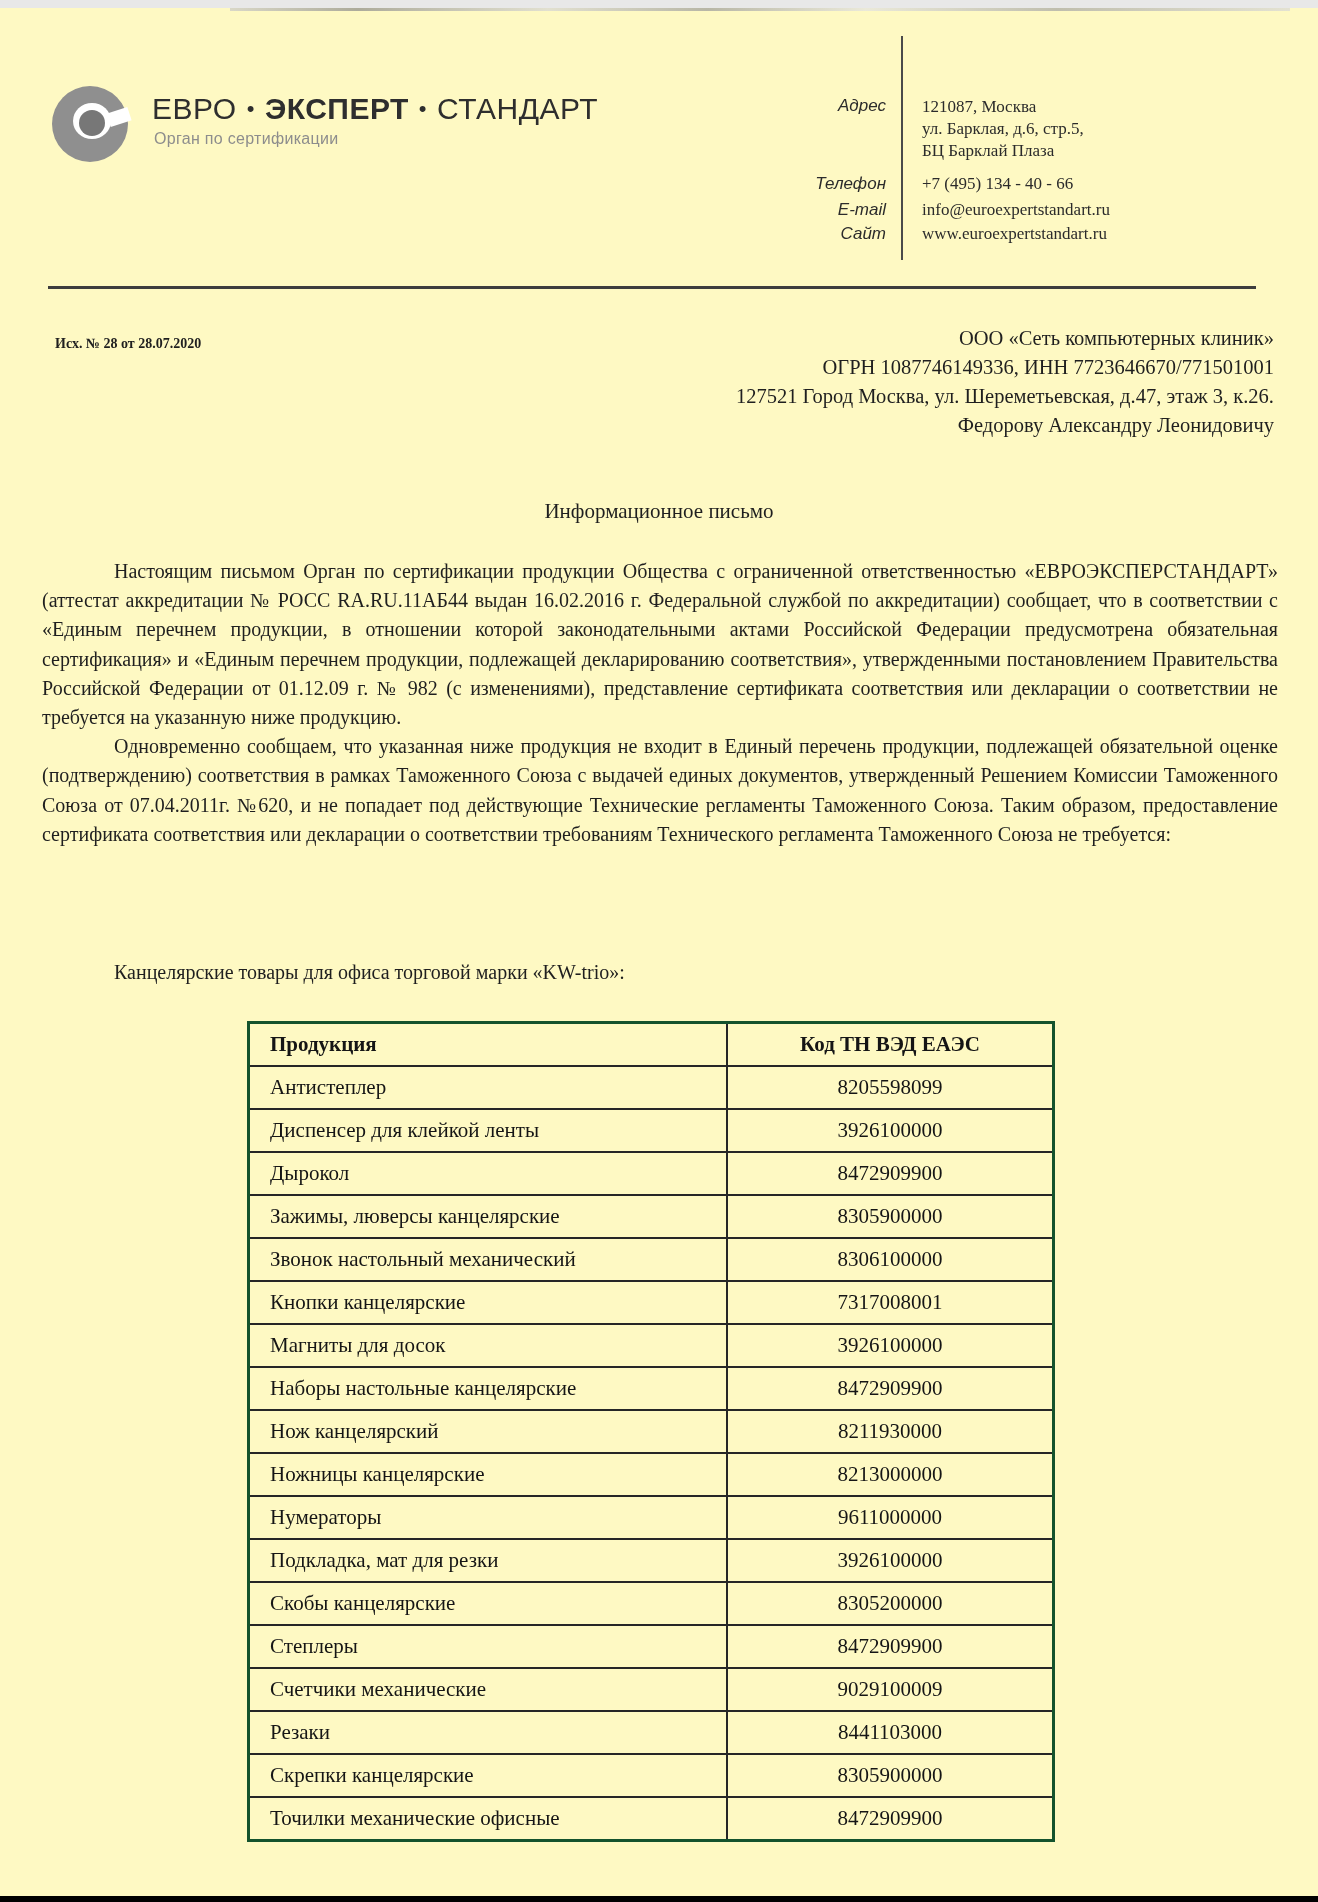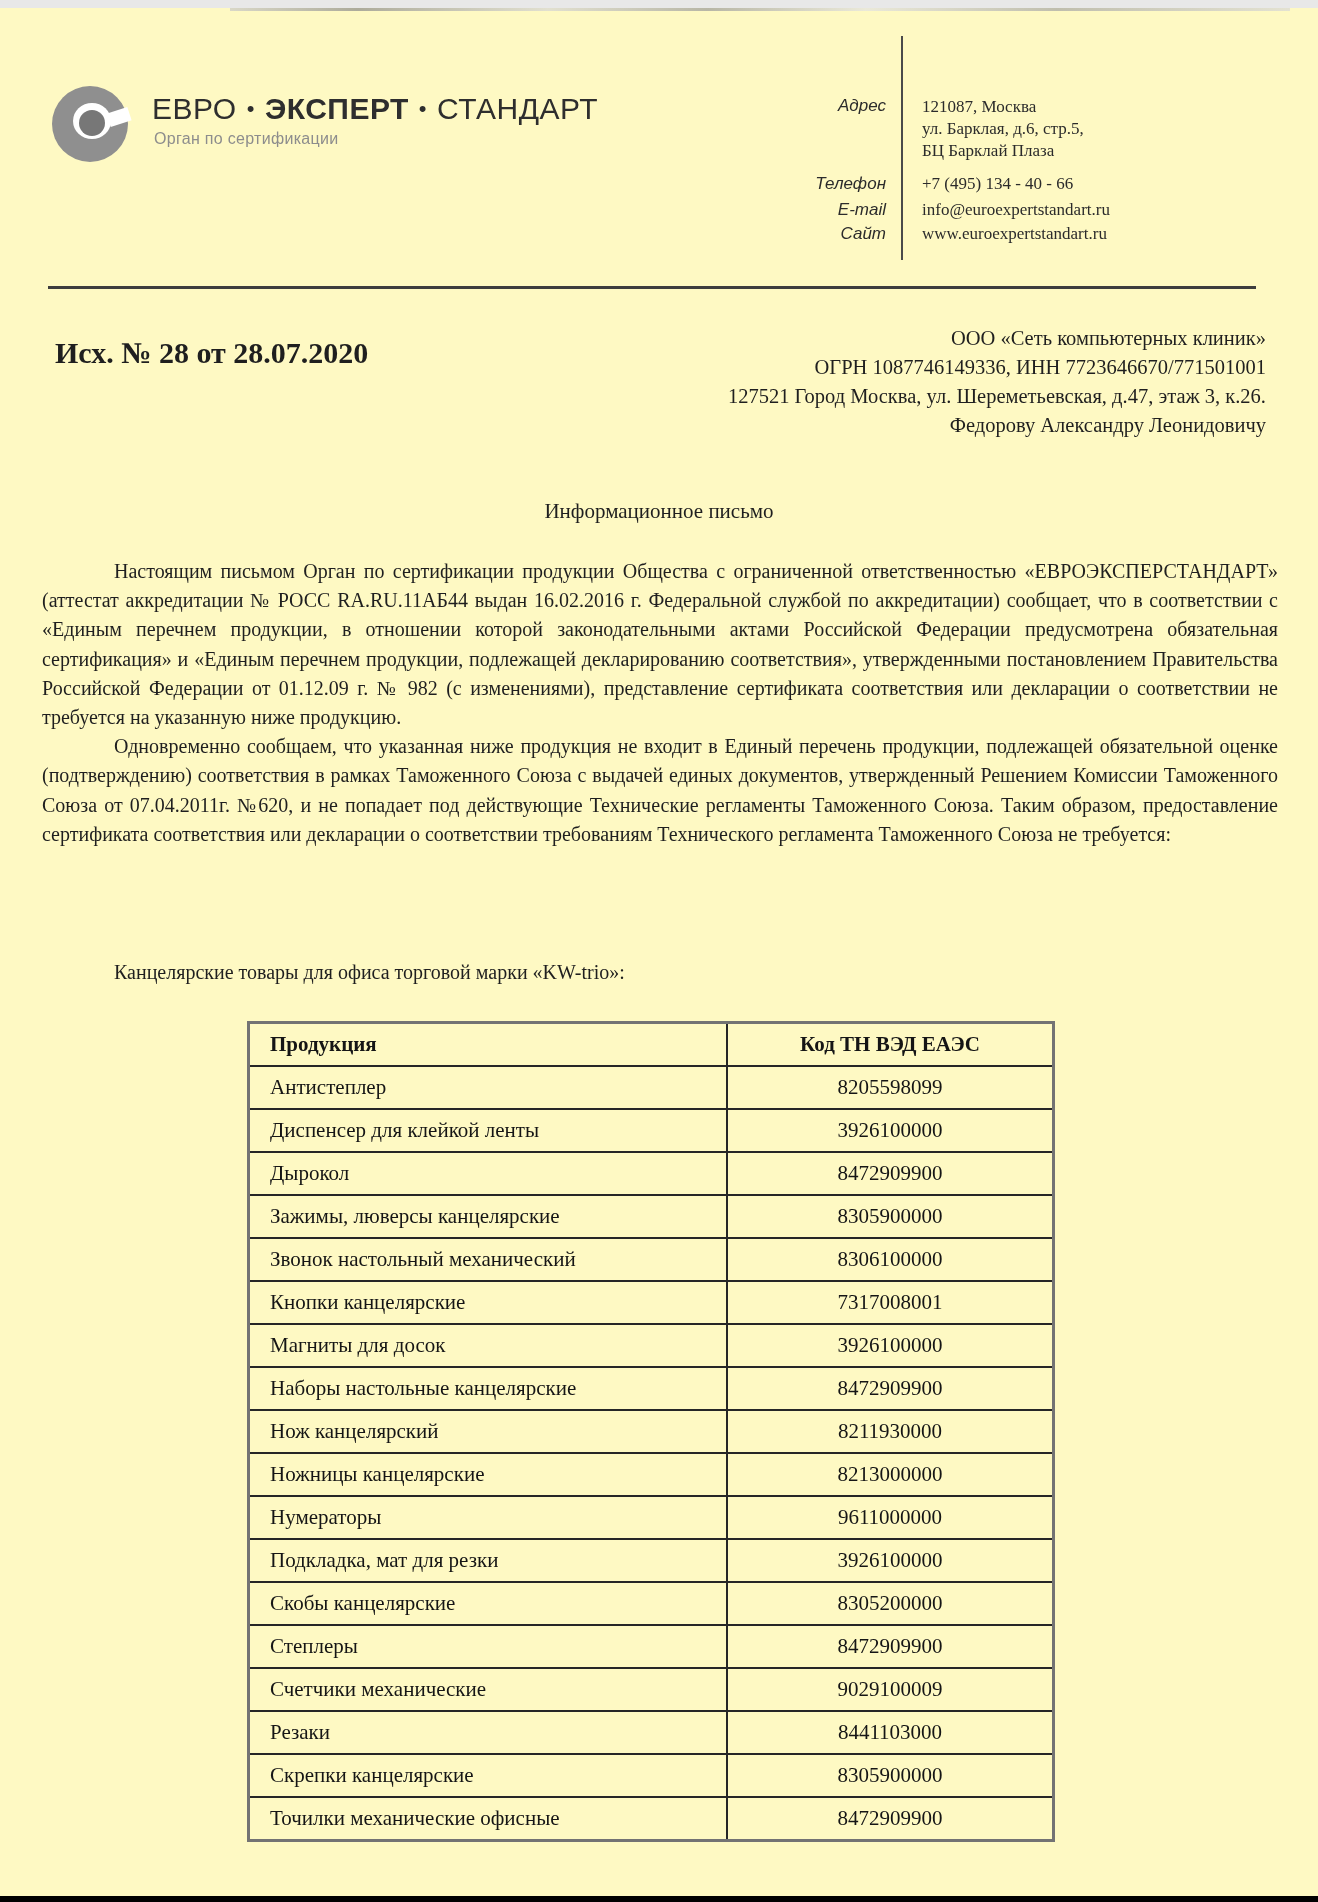--- a/index.html
+++ b/index.html
@@ -58,23 +58,23 @@
     font-size:17px;color:#2b2b2b;white-space:nowrap;
   }
   .val-address{top:88px;line-height:22px;}
   .val-phone{top:166px;}
   .val-email{top:192px;}
   .val-site{top:216px;}
 
   .rule{position:absolute;left:48px;top:278px;width:1208px;height:3px;background:#3d3d3d;}
 
   
-  .ref{position:absolute;left:55px;top:328px;font-size:30px;font-weight:bold;white-space:nowrap;}
+  .ref{position:absolute;left:55px;top:328px;font-size:14px;font-weight:bold;white-space:nowrap;}
   .recipient{
-    position:absolute;right:52px;top:316px;text-align:right;
+    position:absolute;right:44px;top:316px;text-align:right;
     font-size:20.5px;line-height:29px;white-space:nowrap;
   }
   .doc-title{
     position:absolute;left:0;top:491px;width:1318px;text-align:center;
     font-size:21px;font-weight:normal;
   }
 
   
   .bodytext{position:absolute;left:42px;top:549px;width:1236px;}
   .bodytext p{
@@ -88,21 +88,21 @@
   
   .products{
     position:absolute;left:247px;top:1013px;
     border-collapse:collapse;table-layout:fixed;width:784px;
     font-size:21px;color:#151515;
   }
   .products th,.products td{
     border:2px solid #262626;height:41px;padding:0;
     overflow:hidden;white-space:nowrap;
   }
-  .products table, .products{border:3px solid #737373;}
+  .products table, .products{border:3px solid #14532d;}
   .products th{font-weight:bold;text-align:center;}
   .products .col-name{width:456px;text-align:left;padding-left:20px;}
   .products .col-code{width:324px;text-align:center;}
 </style>
 </head>
 <body>
 
 <div class="page">
 
   <div class="top-artifact"></div>

